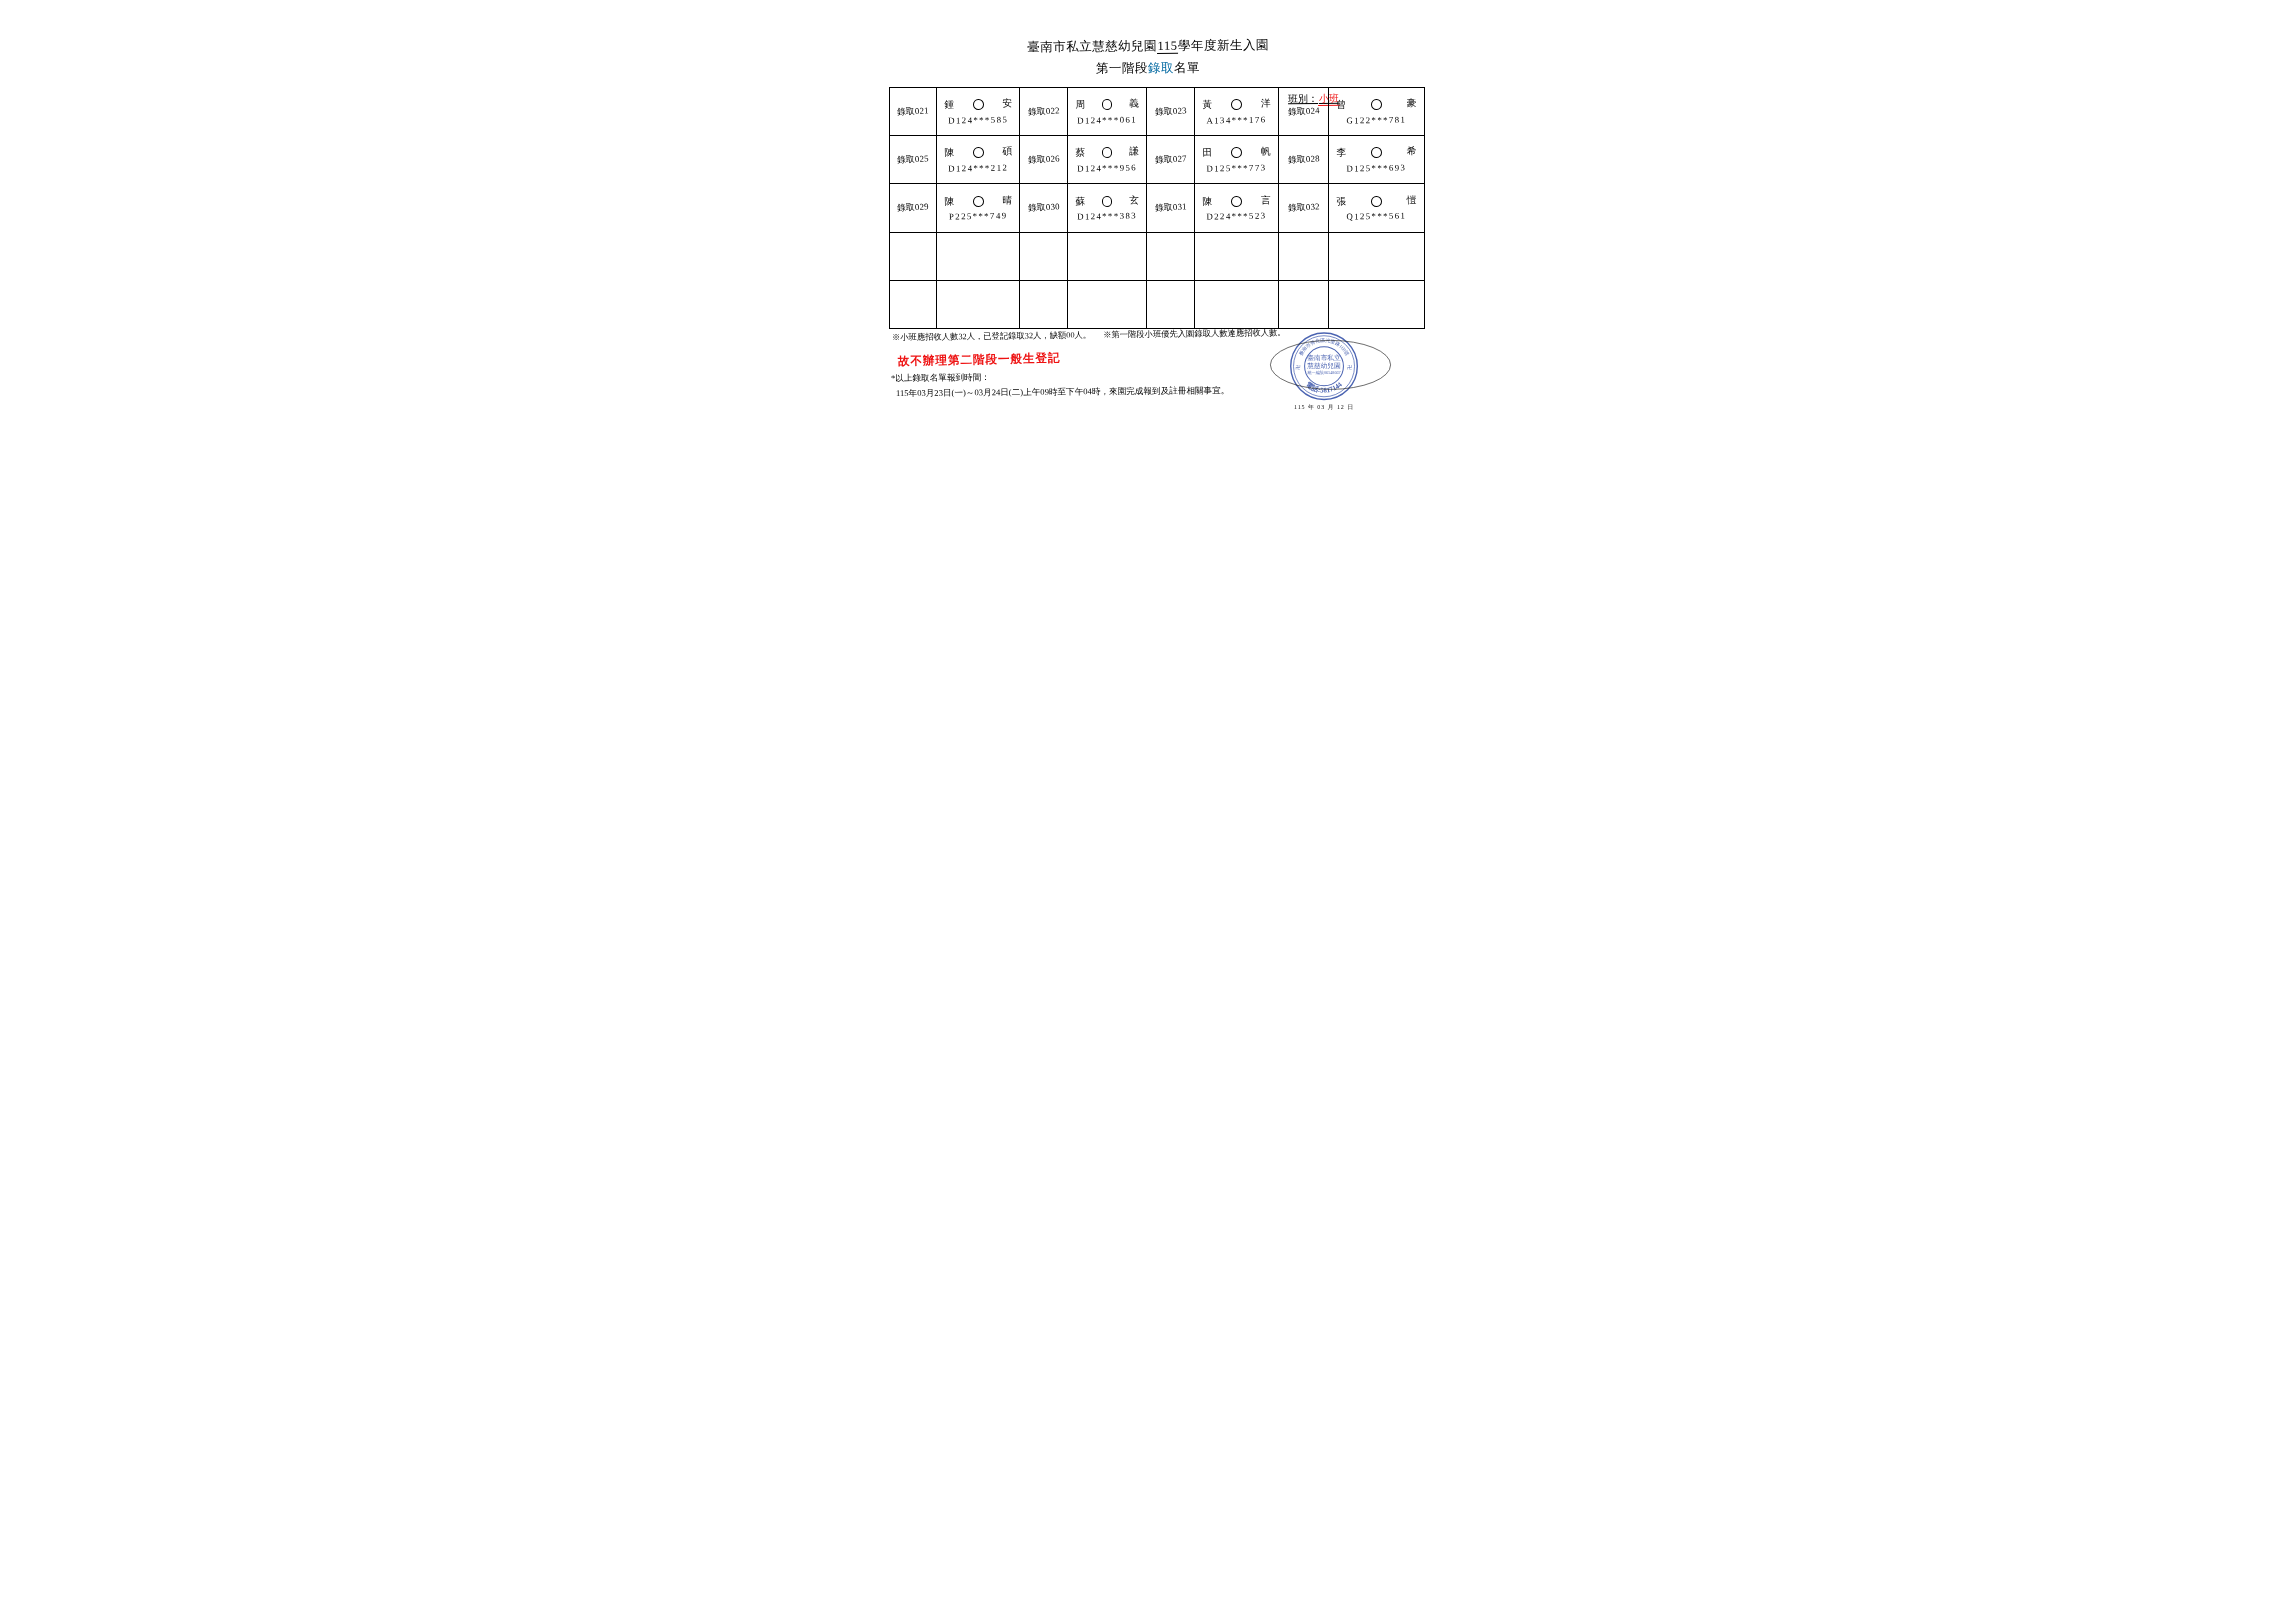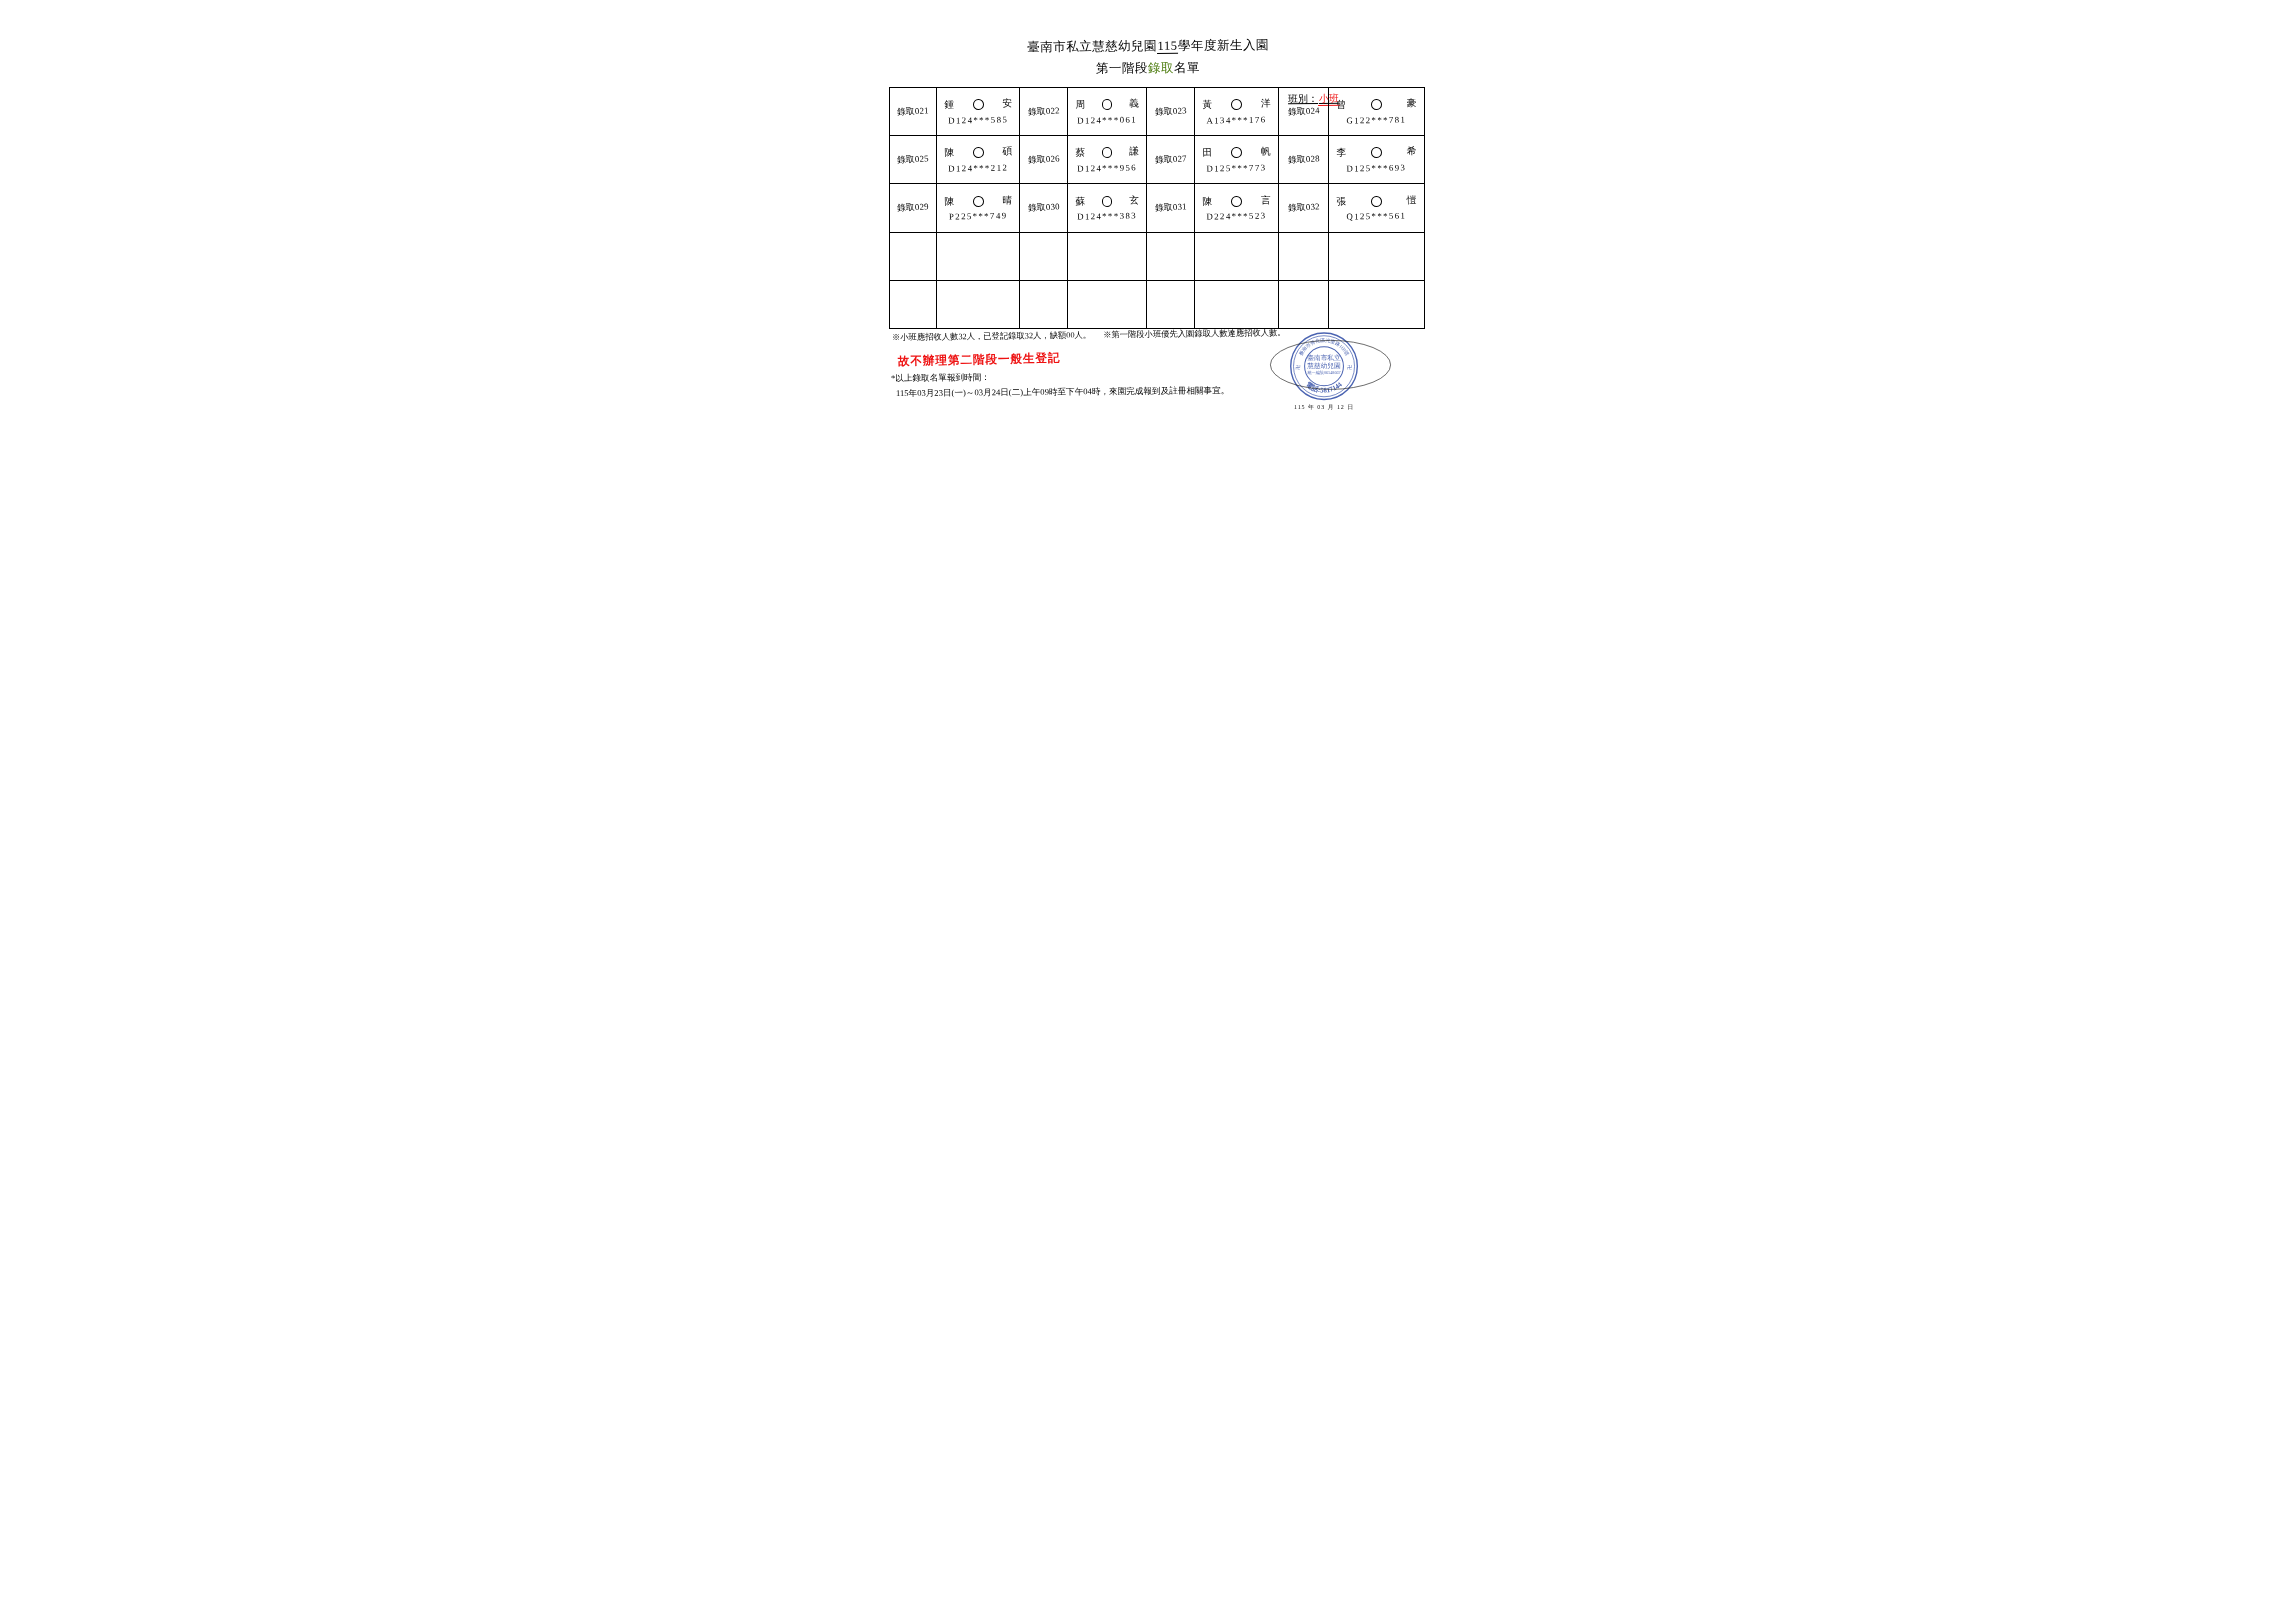--- a/index.html
+++ b/index.html
@@ -7,21 +7,21 @@
     position:relative;width:574px;height:406px;margin:16px auto;
     background:#ffffff;color:#000;overflow:hidden;
     font-family:"Liberation Serif","DejaVu Serif",serif;
   }
   
   .title-line{position:absolute;left:0;width:100%;text-align:center;
     font-size:12.5px;letter-spacing:0.5px;transform:rotate(-0.5deg);white-space:nowrap;}
   .title-1{top:22px;}
   .title-2{top:44px;}
   .u-black{border-bottom:1.4px solid #000;padding:0 0.5px 0 0.5px;}
-  .red{color:#4d7c0f;}
+  .red{color:#0369a1;}
   .class-line{position:absolute;top:76px;left:427px;font-size:10px;
     transform:rotate(-0.8deg);white-space:nowrap;text-decoration:underline;}
   .u-red{color:#ee1111;border-bottom:0.9px solid #ee1111;padding:0 0.9px 0.5px 0.9px;}
   
   table.roster{
     position:absolute;left:28px;top:71px;width:536px;height:242px;
     border-collapse:collapse;table-layout:fixed;border:0.9px solid #000;
   }
   table.roster td{
     border:0.6px solid #000;border-top:1.1px solid #000;border-bottom:1.1px solid #000;

